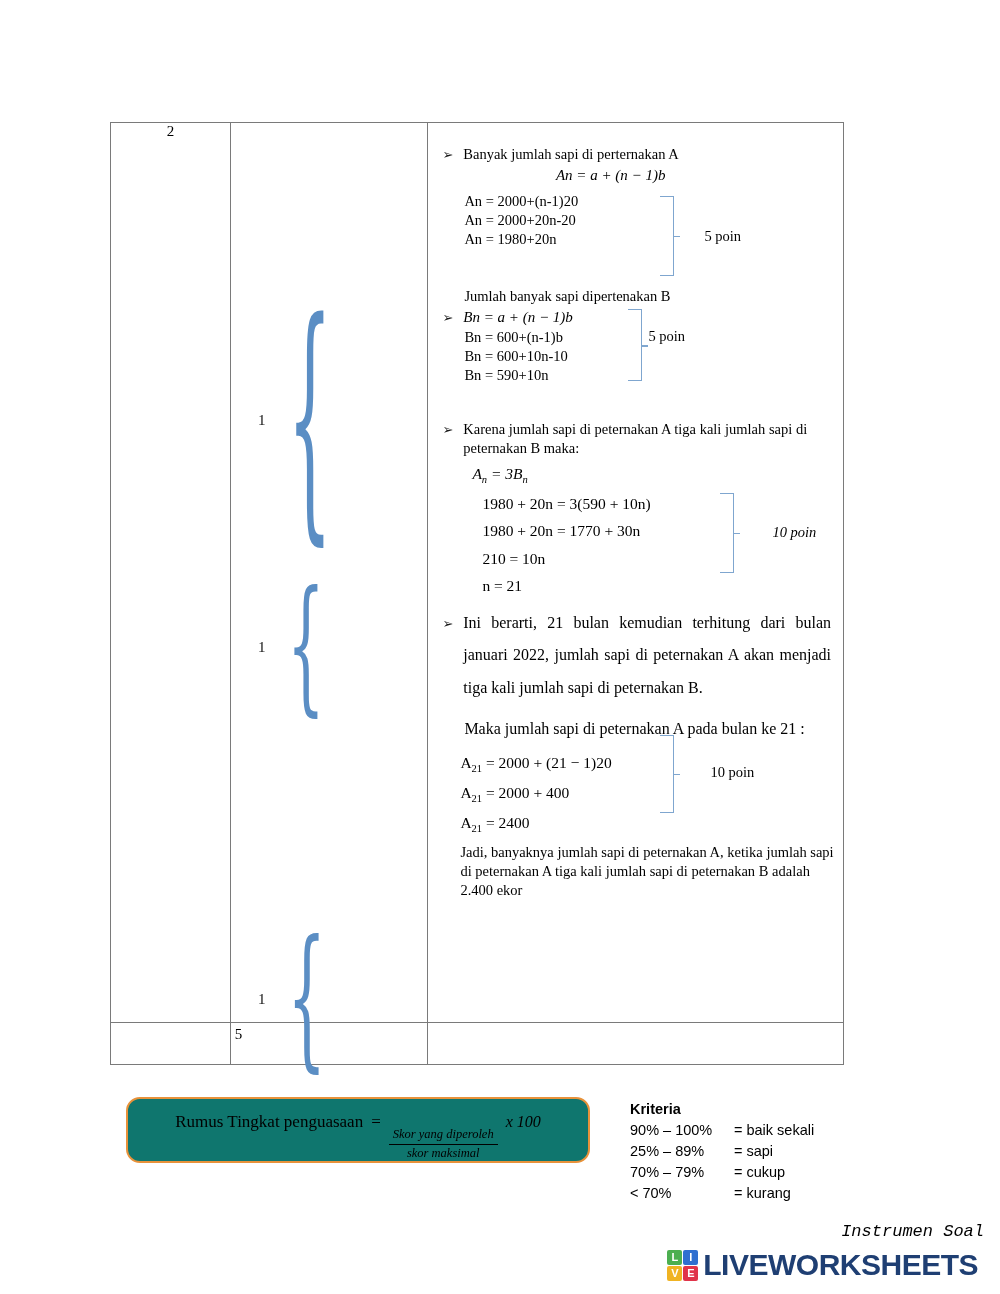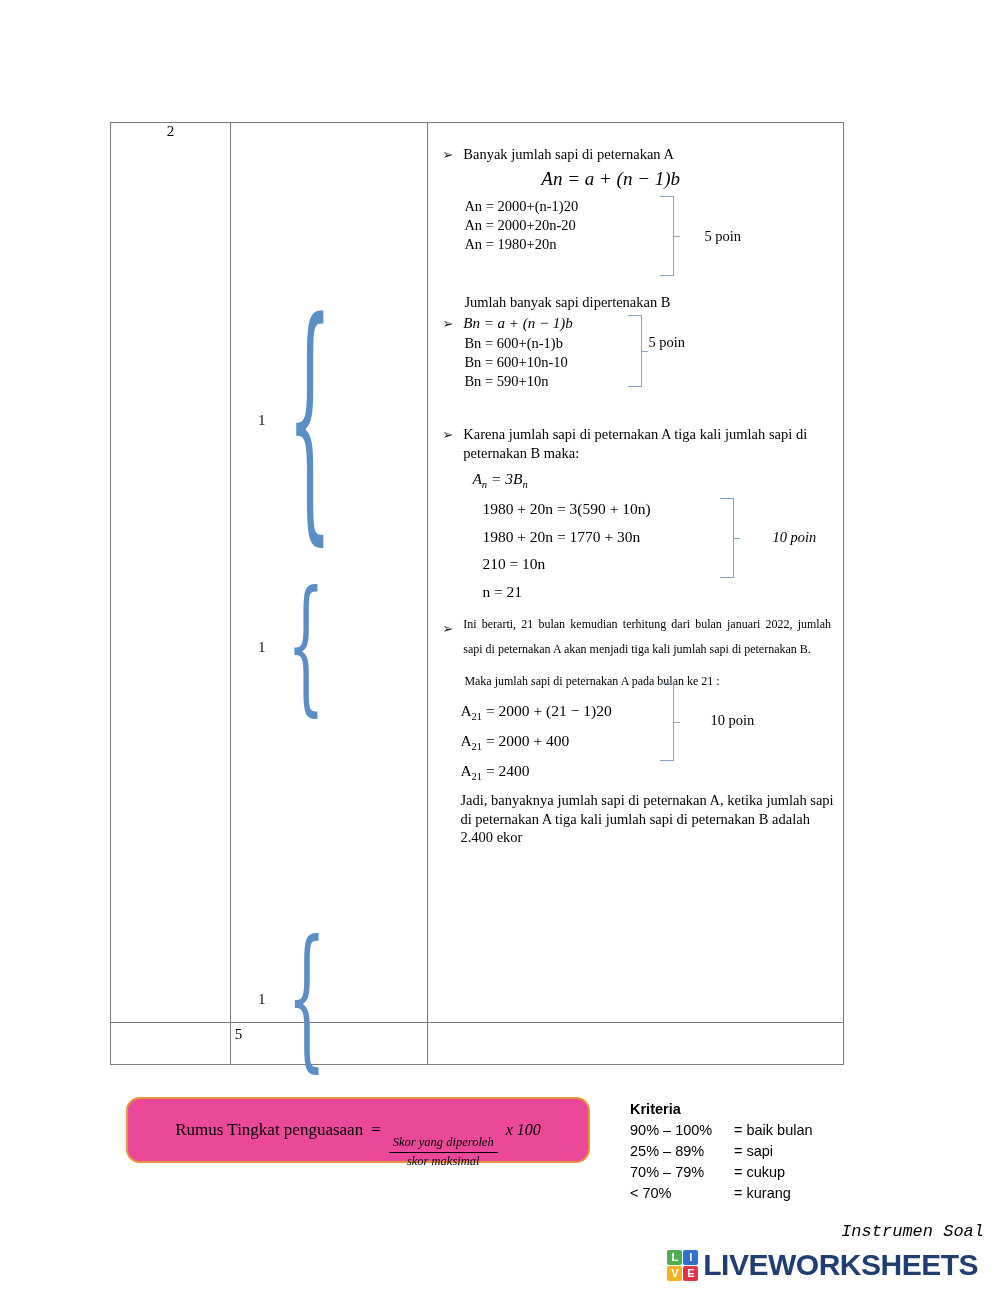--- a/index.html
+++ b/index.html
@@ -82,21 +82,21 @@
     flex: 0 0 auto;
     padding-top: 1px;
   }
   .bullet-text { flex: 1 1 auto; }
 
   .eqline { white-space: pre; }
   .ital  { font-style: italic; }
   .centered-eq {
     text-align: center;
     font-style: italic;
-    font-size: 19px;
+    font-size: 15px;
     margin: 2px 0 6px 0;
     padding-right: 56px;
   }
   .indent { padding-left: 22px; }
   .indent2{ padding-left: 30px; }
 
   .blk { position: relative; }
 
   
   .sqbracket {
@@ -114,21 +114,21 @@
   }
   .poin {
     position: absolute;
     font-size: 14.5px;
     white-space: nowrap;
   }
 
   .para-just {
     text-align: justify;
     line-height: 2.05;
-    font-size: 12px;
+    font-size: 16px;
     padding-right: 4px;
   }
   .para-tight {
     line-height: 1.3;
     font-size: 14.5px;
   }
   .math-line {
     font-size: 15.5px;
     margin: 7px 0;
     white-space: pre;
@@ -141,23 +141,23 @@
   }
 
   
   .formula-box {
     position: absolute;
     left: 126px; top: 1097px;
     width: 464px; height: 66px;
     border: 2.5px solid #e8923a;
     border-radius: 14px;
     display: flex;
-    align-items: center;
+    align-items: flex-end;
     justify-content: center;
-    background: #ec4899;
+    background: #0f766e;
   }
   .formula-inner {
     display: flex;
     align-items: center;
     gap: 8px;
     font-size: 17px;
   }
   .frac {
     display: inline-flex;
     flex-direction: column;
@@ -245,21 +245,21 @@
         <span class="brace-glyph" style="font-size:68px; transform:scaleY(2.25) scaleX(0.9);">{</span>
       </div>
     </td>
 
     <td class="col-body body-cell">
       <div class="body-inner">
 
         <div class="blk">
           <div class="bullet-row">
             <span class="bullet">➢</span>
-            <span class="bullet-text">Banyak jumlah sapi di peternakan A</span>
+            <span class="bullet-text">Banyak jumlah sapi di perternakan A</span>
           </div>
           <div class="centered-eq">An = a + (n − 1)b</div>
           <div class="indent">
             <div class="eqline">An = 2000+(n-1)20</div>
             <div class="eqline">An = 2000+20n-20</div>
             <div class="eqline">An = 1980+20n</div>
           </div>
           <div class="sqbracket" style="left:218px; top:51px; height:80px;"></div>
           <div class="poin" style="left:262px; top:82px;">5 poin</div>
         </div>
@@ -347,21 +347,21 @@
       <span class="den">skor maksimal</span>
     </span>
     <span class="x100">x 100</span>
   </div>
 </div>
 
 <div class="criteria">
   <div class="title">Kriteria</div>
   <div class="crow">
     <span class="range">90% – 100%</span>
-    <span class="eq">= baik bulan</span>
+    <span class="eq">= baik sekali</span>
   </div>
   <div class="crow">
     <span class="range">25% – 89%</span>
     <span class="eq">= sapi</span>
   </div>
   <div class="crow">
     <span class="range">70% – 79%</span>
     <span class="eq">= cukup</span>
   </div>
   <div class="crow">

